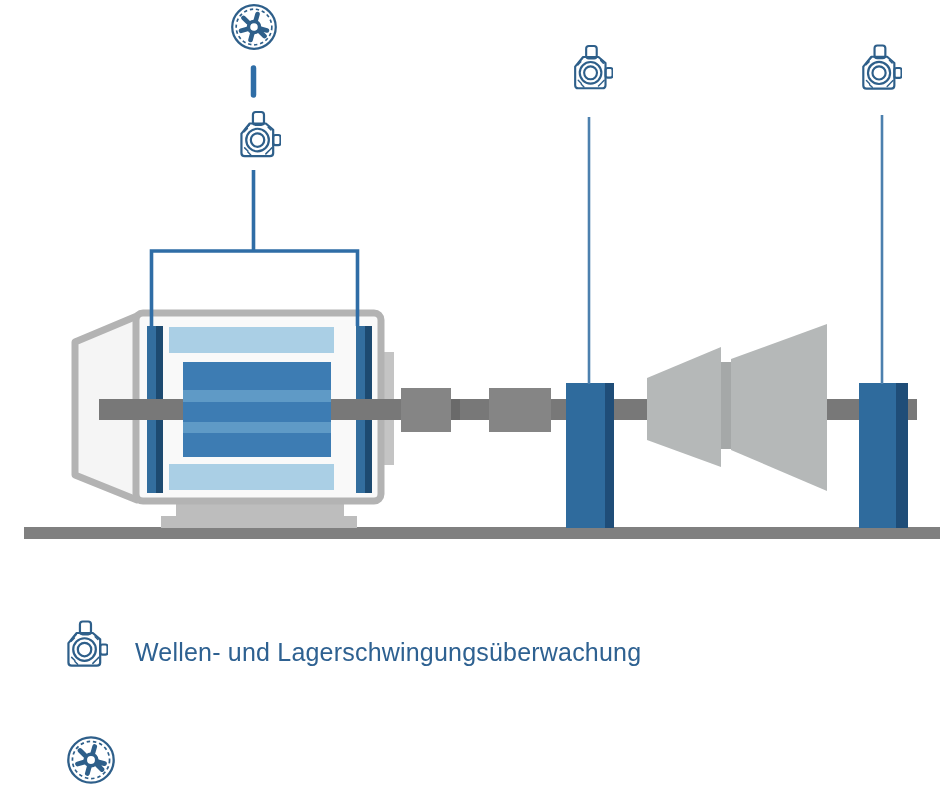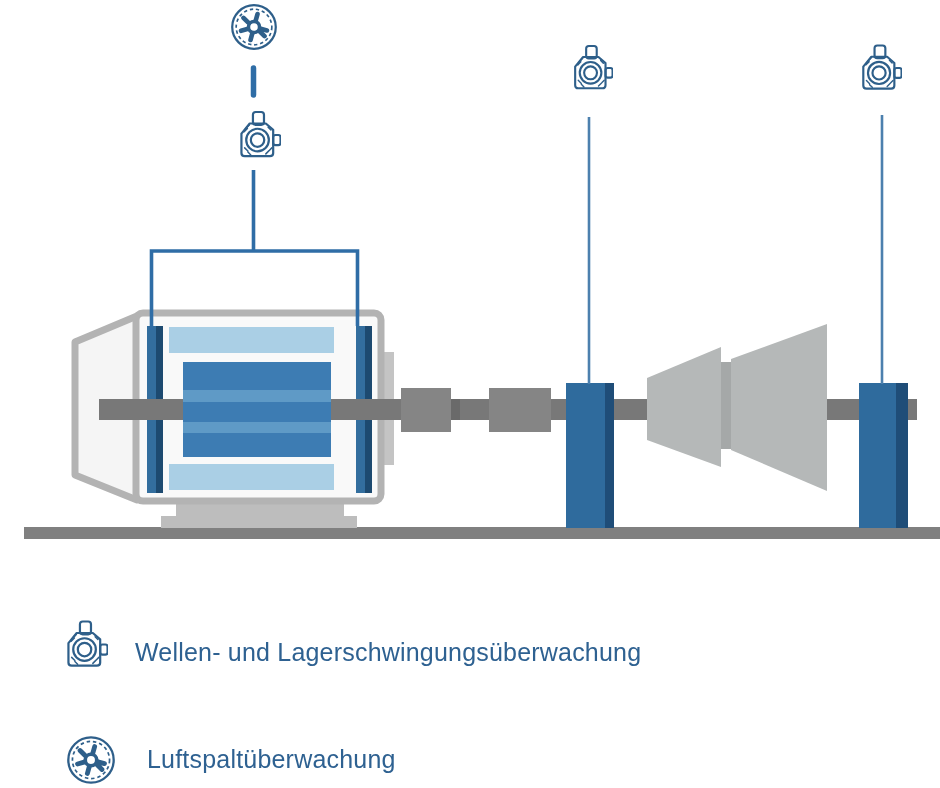--- a/index.html
+++ b/index.html
@@ -114,14 +114,13 @@
     <use href="#sym-gear" x="206" y="3" width="48" height="48"></use>
     <use href="#sym-sensor" x="211" y="110" width="46" height="50"></use>
     <use href="#sym-sensor" x="545" y="43" width="44" height="50"></use>
     <use href="#sym-sensor" x="833" y="43" width="45" height="50"></use>
 
     <use href="#sym-sensor" x="38" y="618" width="46" height="53"></use>
     <use href="#sym-gear" x="42" y="735" width="50" height="50"></use>
   </svg>
 
   <div id="legend-label-1" class="legend-label">Wellen- und Lagerschwingungsüberwachung</div>
-  <div id="legend-label-2" class="legend-label">Luftspaltüberwachung</div>
 </div>
 
 </body></html>

